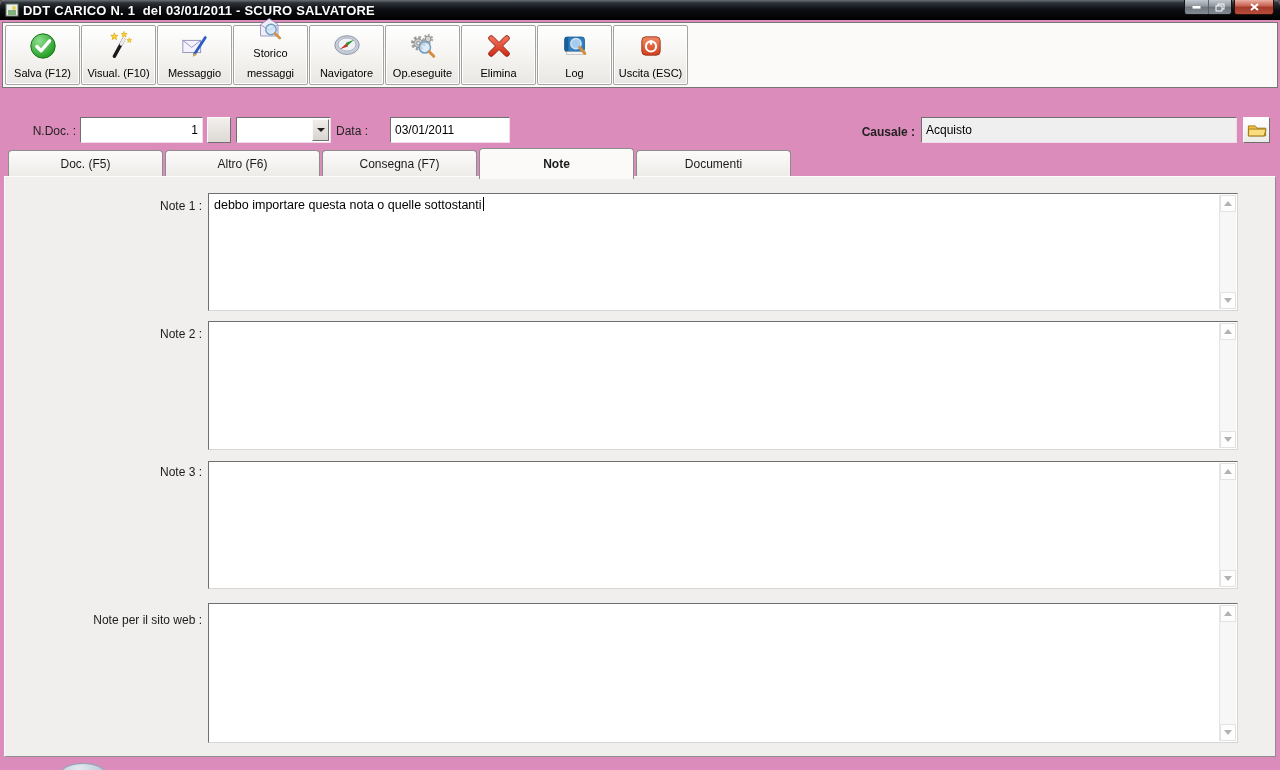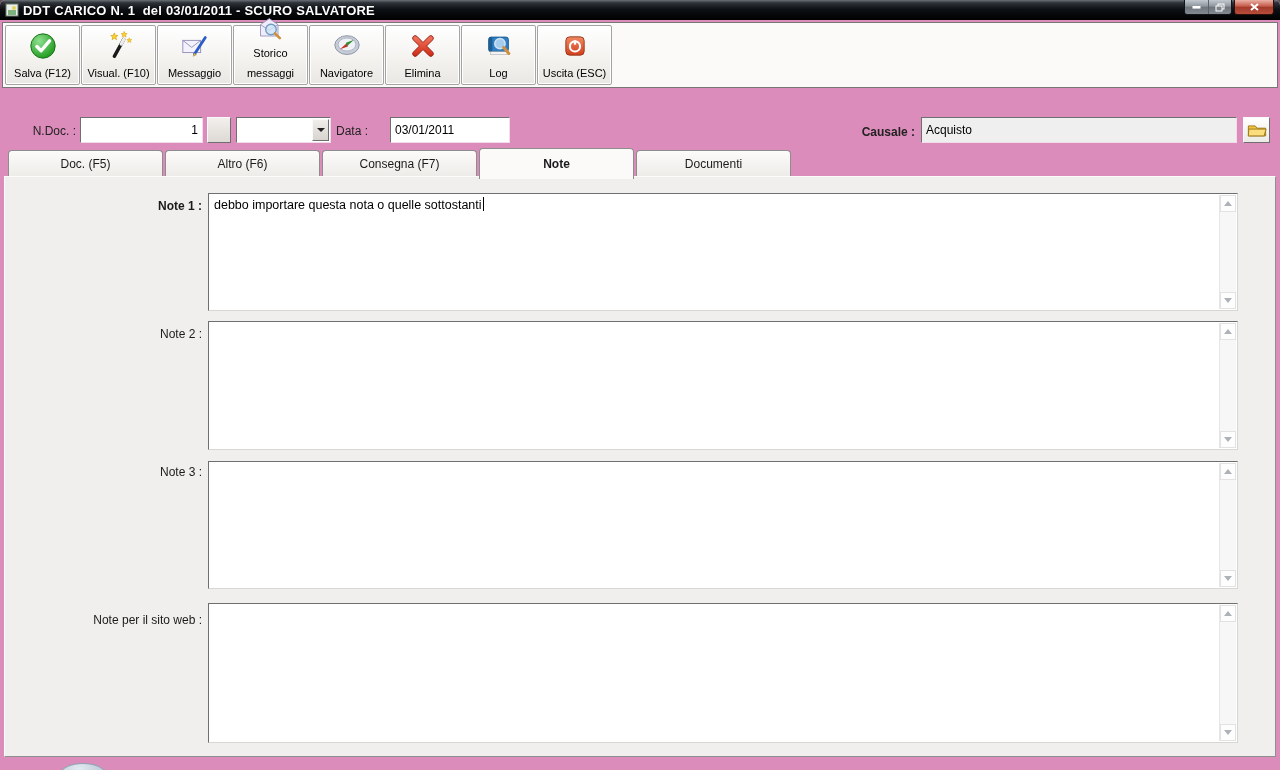--- a/index.html
+++ b/index.html
@@ -183,20 +183,34 @@
         <svg width="30" height="30" viewBox="0 0 32 32">
           <ellipse cx="16" cy="15" rx="13" ry="10" fill="#c7cdd8" stroke="#8a92a2"></ellipse>
           <ellipse cx="16" cy="14.4" rx="9.5" ry="7" fill="#eef1f6" stroke="#aab1bd"></ellipse>
           <polygon points="8.5,19.5 16.2,12.6 17,16.4" fill="#c53326"></polygon>
           <polygon points="23.5,9.3 15.8,16.2 15,12.4" fill="#2f8f2f"></polygon>
         </svg>
       </span>
       <span class="tb-label">Navigatore</span>
     </div>
 
+    <div class="tb-btn">
+      <span class="tb-icon">
+        <svg width="30" height="30" viewBox="0 0 32 32">
+          <circle cx="11" cy="13" r="6" fill="none" stroke="#9c9c9c" stroke-width="3.6" stroke-dasharray="2.6 2"></circle>
+          <circle cx="11" cy="13" r="4.6" fill="#cacaca" stroke="#8a8a8a"></circle>
+          <circle cx="11" cy="13" r="1.8" fill="#f2f2f2" stroke="#8a8a8a"></circle>
+          <circle cx="21.5" cy="8.5" r="4" fill="none" stroke="#ababab" stroke-width="2.8" stroke-dasharray="2 1.6"></circle>
+          <circle cx="21.5" cy="8.5" r="3" fill="#d4d4d4" stroke="#8a8a8a"></circle>
+          <circle cx="18" cy="17.5" r="6" fill="rgba(210,230,248,.72)" stroke="#6f9ec2" stroke-width="1.6"></circle>
+          <line x1="22.5" y1="22" x2="27.5" y2="27" stroke="#d09040" stroke-width="3.2" stroke-linecap="round"></line>
+        </svg>
+      </span>
+      <span class="tb-label">Op.eseguite</span>
+    </div>
 
     <div class="tb-btn">
       <span class="tb-icon">
         <svg width="30" height="30" viewBox="0 0 32 32">
           <defs>
               <linearGradient id="gR" x1="0" y1="0" x2="0" y2="1">
                 <stop offset="0" stop-color="#f4765f"></stop>
                 <stop offset="1" stop-color="#cf2a14"></stop>
               </linearGradient>
             </defs>
@@ -261,21 +275,21 @@
   <div class="tabs">
     <div class="tab">Doc. (F5)</div>
     <div class="tab">Altro (F6)</div>
     <div class="tab">Consegna (F7)</div>
     <div class="tab active">Note</div>
     <div class="tab">Documenti</div>
   </div>
 
   <div class="content">
 
-    <span class="note-label" style="top:22px;font-weight:bold;">Note 1 :</span>
+    <span class="note-label" style="top:22px;">Note 1 :</span>
     <div class="notebox" style="top:16px; height:118px;">
       <div class="note-text"><span>debbo importare questa nota o quelle sottostanti</span><span class="cursor"></span></div>
       <div class="sb">
         <div class="sb-arr up">
             <span class="tri-up"></span>
           </div>
         <div class="sb-arr dn">
             <span class="tri-dn"></span>
           </div>
       </div>

